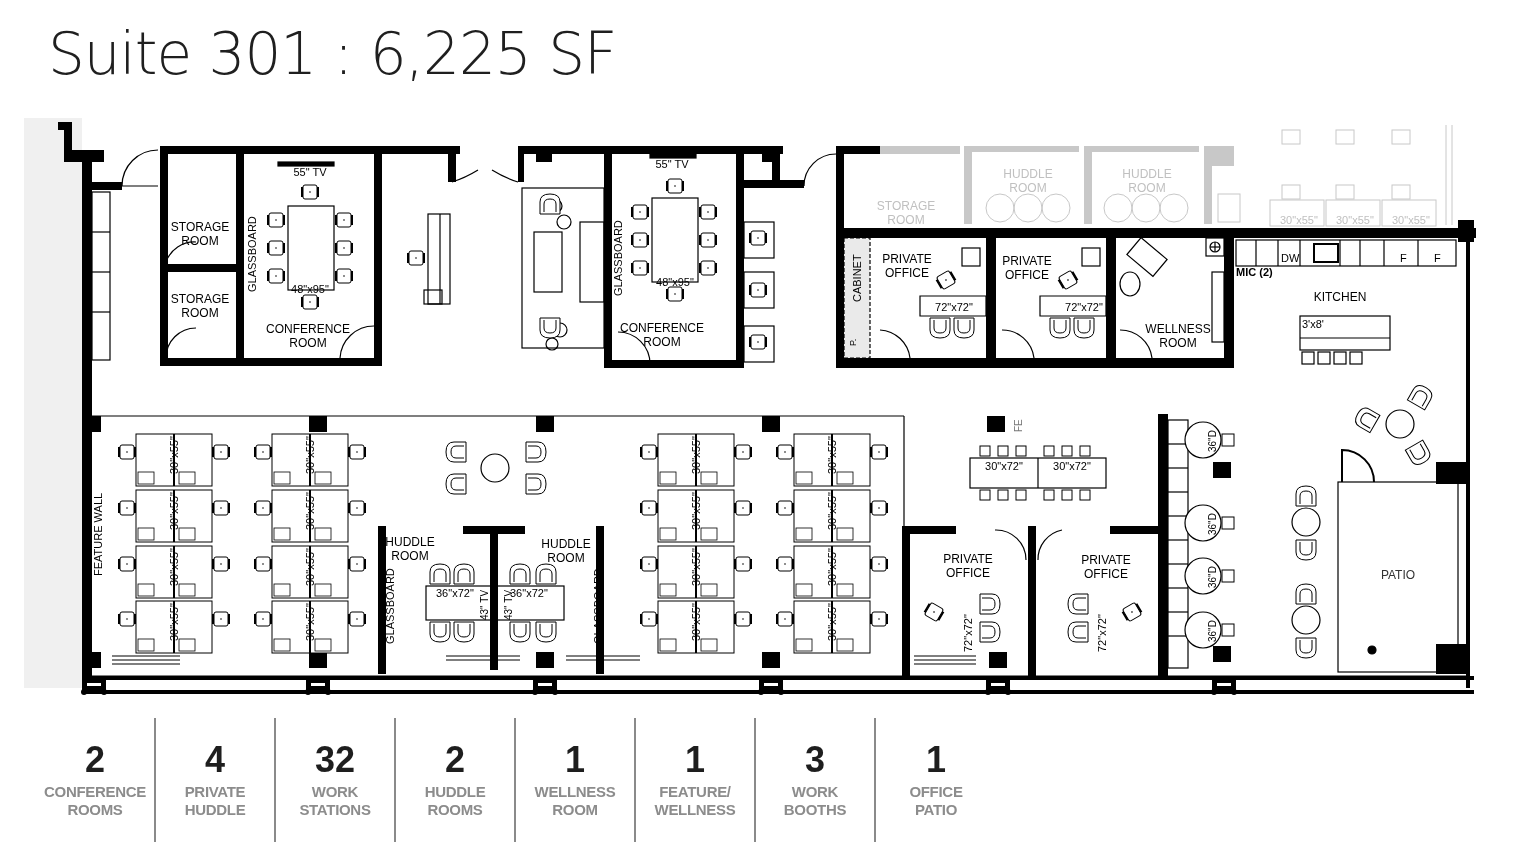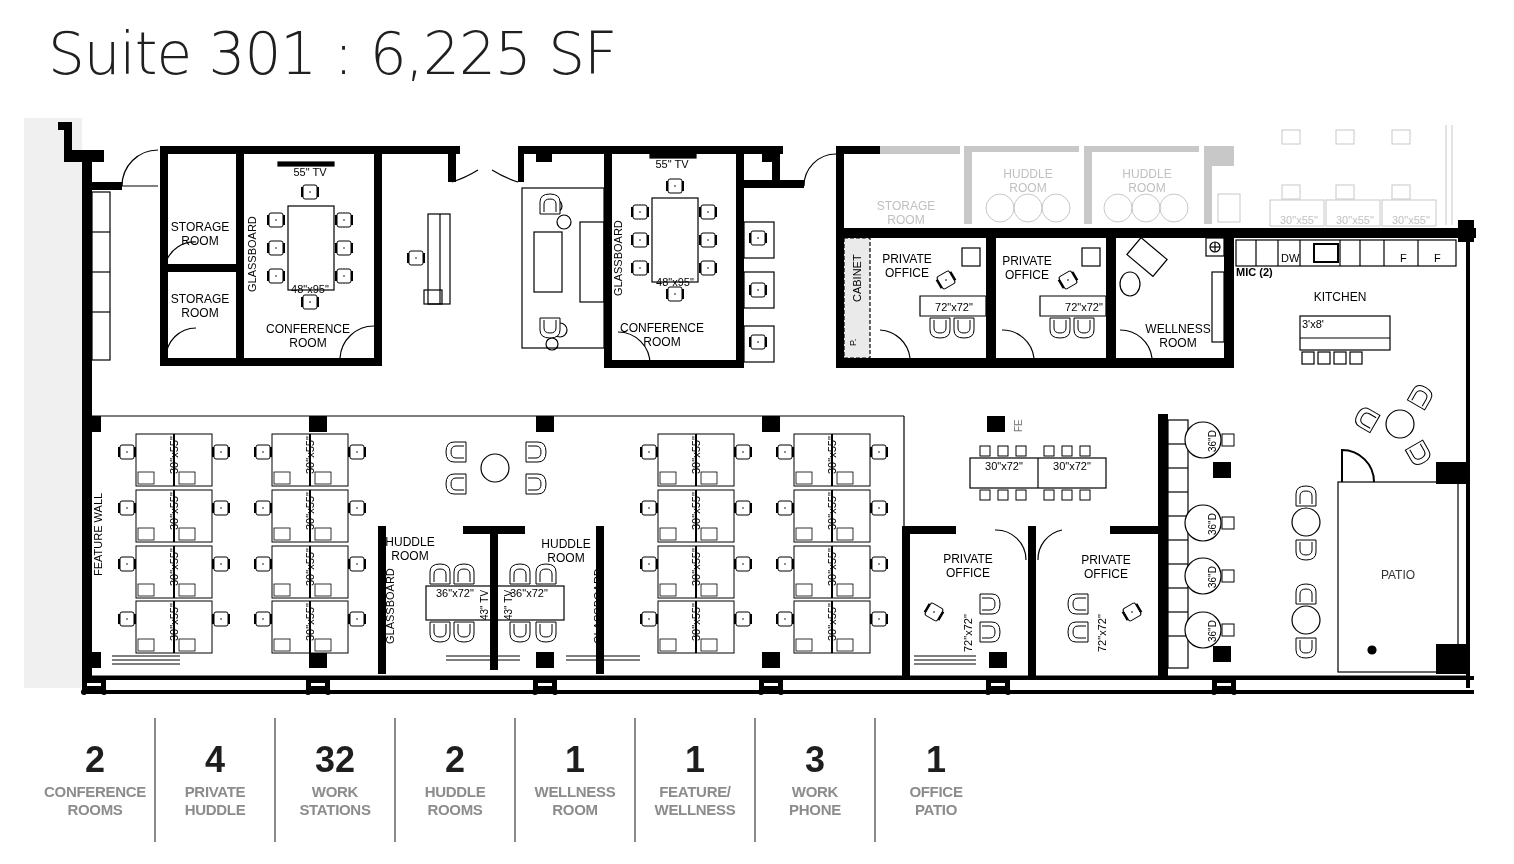--- a/index.html
+++ b/index.html
@@ -480,19 +480,19 @@
   <div class="stat">
     <span class="stat-num">1</span>
     <span class="stat-label"><span>WELLNESS</span><br><span>ROOM</span></span>
   </div>
   <div class="stat">
     <span class="stat-num">1</span>
     <span class="stat-label"><span>FEATURE/</span><br><span>WELLNESS</span></span>
   </div>
   <div class="stat">
     <span class="stat-num">3</span>
-    <span class="stat-label"><span>WORK</span><br><span>PHONE</span></span>
+    <span class="stat-label"><span>WORK</span><br><span>BOOTHS</span></span>
   </div>
   <div class="stat">
     <span class="stat-num">1</span>
     <span class="stat-label"><span>OFFICE</span><br><span>PATIO</span></span>
   </div>
 </div>
 
 </body></html>

